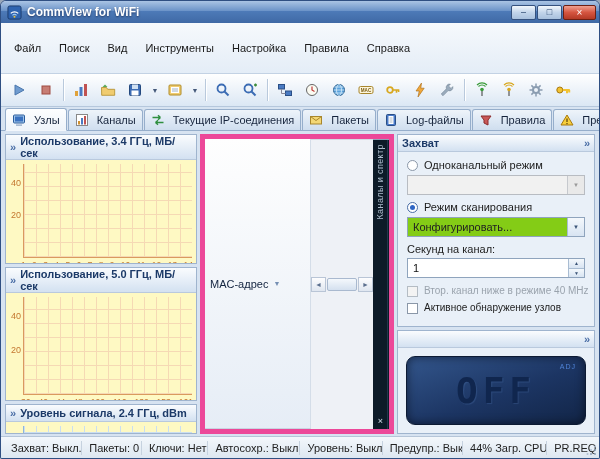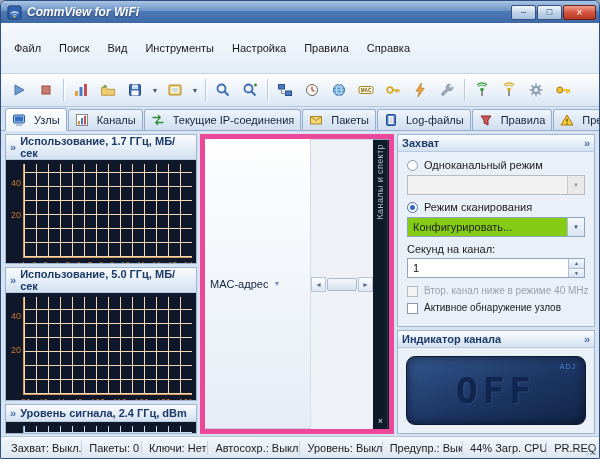--- a/index.html
+++ b/index.html
@@ -1,21 +1,21 @@
 <!DOCTYPE html>
 <html><head>
 <meta charset="utf-8">
 <style>
 *{box-sizing:border-box;margin:0;padding:0;font-family:"Liberation Sans",sans-serif;}
 html,body{width:600px;height:459px;overflow:hidden;background:#9aa8ba;}
 .window{width:600px;height:459px;border:1px solid #2f4f82;border-radius:6px 6px 2px 2px;background:#d7e3f1;display:flex;flex-direction:column;overflow:hidden;}
 
 .titlebar{flex:0 0 22px;background:linear-gradient(#aac4e4,#6b93c8 45%,#4d7ab8 46%,#3f69a5);display:flex;align-items:center;padding:0 3px 0 6px;border-radius:5px 5px 0 0;}
 .app-icon{width:15px;height:15px;flex:0 0 15px;}
-.ttext{color:#fff;font-size:12px;font-weight:bold;text-shadow:0 1px 2px rgba(0,0,30,.5);margin-left:5px;font-style:italic;}
+.ttext{color:#fff;font-size:12px;font-weight:bold;text-shadow:0 1px 2px rgba(0,0,30,.5);margin-left:5px;}
 .wctrls{margin-left:auto;display:flex;gap:1px;}
 .wbtn{width:25px;height:15px;border:1px solid #35517e;border-radius:2px;background:linear-gradient(#f2f7fc,#c2d4ea 50%,#a8c0dd);font-size:9px;line-height:13px;color:#1d3a63;text-align:center;}
 .wbtn.close{width:33px;background:linear-gradient(#f0a090,#d55540 50%,#b33925);color:#fff;border-color:#6d1f12;font-size:10px;}
 
 .menubar{flex:0 0 23px;background:linear-gradient(#f6f9fc,#e4edf7);border-bottom:1px solid #c3d2e4;display:flex;align-items:center;padding:16px 4px;}
 .mitem{padding:3px 9px;font-size:11px;color:#1a1a1a;border-radius:2px;}
 
 .toolbar{flex:0 0 33px;background:linear-gradient(#ffffff,#dbe7f4);border-bottom:1px solid #b5c7dc;display:flex;align-items:center;padding:0 5px;gap:1px;}
 .tbtn{width:26px;height:26px;display:flex;align-items:center;justify-content:center;border:1px solid transparent;border-radius:3px;}
 .tbtn svg{width:16px;height:16px;}
@@ -28,21 +28,21 @@
 .tab.active{height:23px;background:linear-gradient(#fdfeff,#eef4fa);margin-bottom:-1px;border-bottom:1px solid #f3f7fc;}
 
 .content{flex:1;display:flex;gap:3px;padding:3px 4px 2px 4px;overflow:hidden;}
 .leftcol{flex:0 0 192px;display:flex;flex-direction:column;gap:3px;overflow:hidden;}
 .section{display:flex;flex-direction:column;border:1px solid #9fb4ce;background:#fff;overflow:hidden;}
 .sec-h{flex:0 0 17px;background:linear-gradient(#fafcfe,#d3e1f1);border-bottom:1px solid #b9c9dd;display:flex;align-items:center;padding:0 4px;font-size:11px;font-weight:bold;color:#1c3a68;}
 .chev{color:#4a6ea6;font-size:11px;font-weight:bold;}
 .chev.left{margin-right:4px;}
 .chev.right{margin-left:auto;}
 
-.chart{position:relative;background:#0f172a;overflow:hidden;}
+.chart{position:relative;background:#fef9c3;overflow:hidden;}
 .c1{height:111px;flex:0 0 111px;}
 .c2{height:115px;flex:0 0 115px;}
 .c3{flex:1;}
 .plot-o{position:absolute;left:17px;right:4px;top:4px;bottom:13px;border-left:1px solid #d99a5e;border-bottom:1px solid #d99a5e;background-image:repeating-linear-gradient(90deg,#f5d9b4 0 1px,transparent 1px 12px),repeating-linear-gradient(0deg,#f5d9b4 0 1px,transparent 1px 14px);}
 .plot-b{position:absolute;left:17px;right:4px;top:4px;bottom:0;border-left:1px solid #8fb6da;background-image:repeating-linear-gradient(90deg,#cadef1 0 1px,transparent 1px 12px),repeating-linear-gradient(0deg,#cadef1 0 1px,transparent 1px 12px);}
 .ylab{position:absolute;font-size:9px;color:#c4772f;left:1px;width:14px;text-align:right;}
 .xrow{position:absolute;left:15px;right:3px;bottom:1px;display:flex;justify-content:space-between;font-size:8.5px;color:#c4772f;}
 
 .midcol{flex:1;display:flex;flex-direction:row;border:5px solid #ec4899;background:#fff;overflow:hidden;}
 .thead{flex:0 0 18px;display:flex;background:linear-gradient(#fefefe,#e6edf6);border-bottom:1px solid #c9d4e2;}
@@ -311,21 +311,21 @@
       </div>
   </div>
 
   <div class="content">
 
     <div class="leftcol">
 
       <div class="section" style="flex:0 0 130px;">
         <div class="sec-h">
           <span class="chev left">»</span>
-          <span>Использование, 1.7 ГГц, МБ/сек</span>
+          <span>Использование, 3.4 ГГц, МБ/сек</span>
         </div>
         <div class="chart c1">
           <div class="plot-o"></div>
           <span class="ylab" style="top:18px">40</span>
           <span class="ylab" style="top:50px">20</span>
           <div class="xrow">
             <span>1</span>
               <span>2</span>
               <span>3</span>
               <span>4</span>
@@ -460,21 +460,20 @@
           </div>
           <div class="cbrow">
             <span class="checkbox"></span>
             <span>Активное обнаружение узлов</span>
           </div>
         </div>
       </div>
 
       <div class="section ind-sec">
         <div class="sec-h">
-          <span>Индикатор канала</span>
           <span class="chev right">»</span>
         </div>
         <div class="ind-body">
           <div class="lcd">
             <span class="adj">ADJ</span>
             <span class="off">OFF</span>
           </div>
         </div>
       </div>
 

